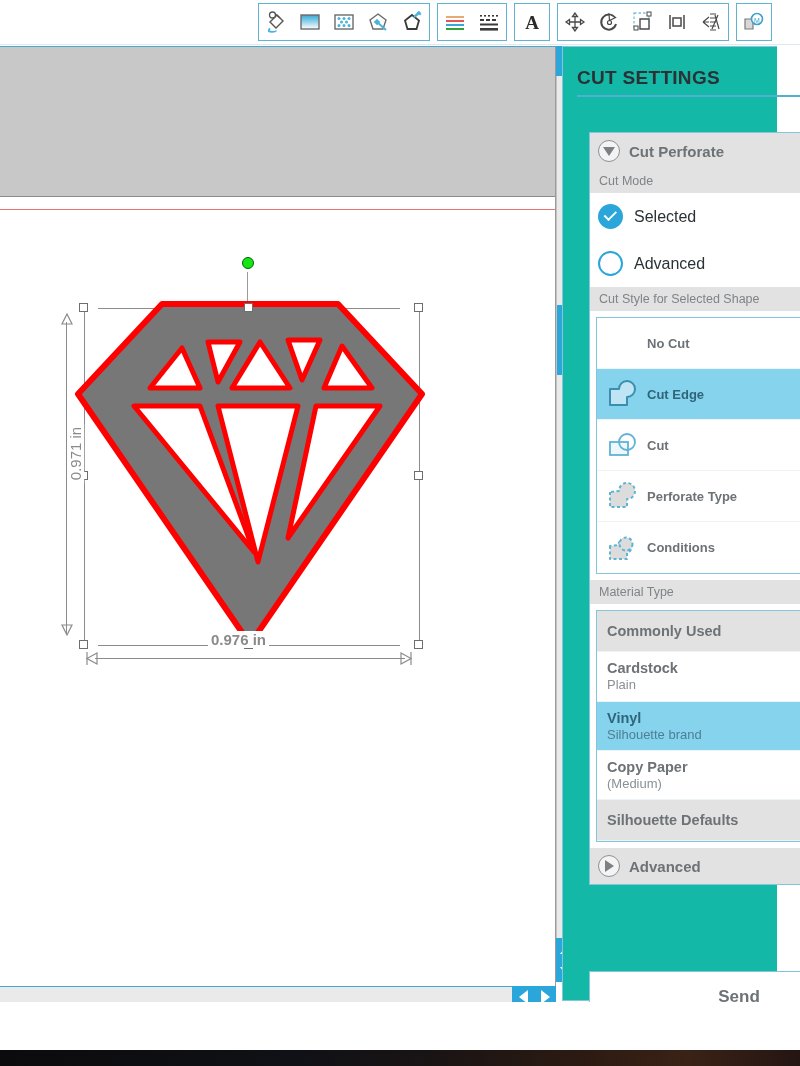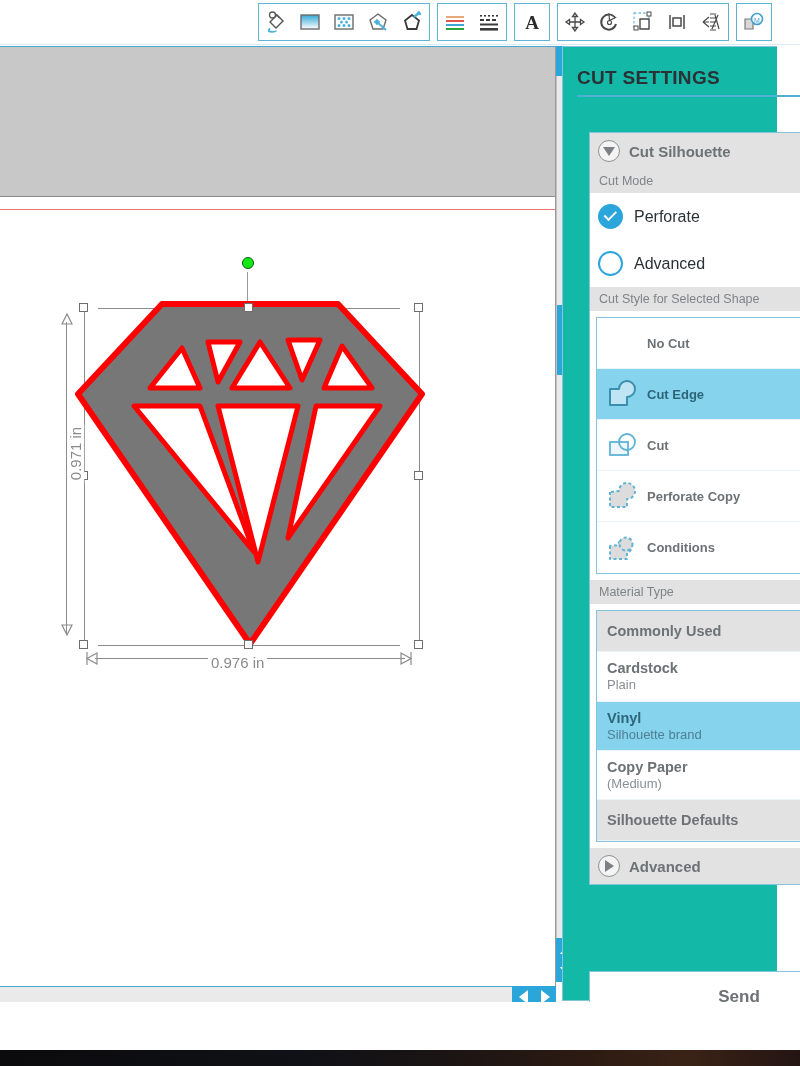--- a/index.html
+++ b/index.html
@@ -76,21 +76,21 @@
   .dim-line { position: absolute; background: #8c8c8c; }
   .dim-text {
     position: absolute; color: #8a8a8a; font-size: 15px;
     font-family: "Liberation Sans", sans-serif;
     background: #ffffff; padding: 0 3px; white-space: nowrap;
   }
   #dim-v-text {
     left: 46px; top: 445px;
     transform: rotate(-90deg); transform-origin: center center;
   }
-  #dim-h-text { left: 208px; top: 654px; }
+  #dim-h-text { left: 208px; top: 631px; font-weight: bold; }
 
   
   #vscroll {
     position: absolute; left: 556px; top: 46px; width: 22px; height: 930px;
     background: #eaeaea; border-left: 1px solid #c2c2c2; border-right:1px solid #3fa9d0;
   }
   #vscroll-collapse {
     position: absolute; left: 556px; top: 46px; width: 22px; height: 30px;
     background: #2ba6db; color: #fff; font-size: 15px; font-weight: bold;
     display: flex; align-items: center; justify-content: center;
@@ -463,30 +463,30 @@
 
   <div id="panel">
     <div id="panel-title">CUT SETTINGS</div>
     <div id="panel-title-rule"></div>
 
     <div class="group-box" style="top:85px;">
       <div class="group-header">
         <span class="disc">
             <span class="tri-dn"></span>
           </span>
-        <span>Cut Silhouette</span>
+        <span>Cut Perforate</span>
       </div>
 
       <div class="sub-header">Cut Mode</div>
 
       <div class="radio-row">
         <span class="radio on">
             <span class="chk"></span>
           </span>
-        <span class="radio-label">Perforate</span>
+        <span class="radio-label">Selected</span>
       </div>
       <div class="radio-row">
         <span class="radio"></span>
         <span class="radio-label">Advanced</span>
       </div>
 
       <div class="sub-header">Cut Style for Selected Shape</div>
 
       <div class="listbox">
         <div class="list-row">
@@ -509,21 +509,21 @@
             </svg>
           </span>
           <span class="lbl">Cut</span>
         </div>
         <div class="list-row">
           <span class="cs-icon">
             <svg width="34" height="30" viewBox="0 0 34 30">
               <path d="M3 11 L3 26 L20 26 L20 18 A8 8 0 1 0 12 10 Z" fill="#dcdcdc" stroke="#5fb3d4" stroke-width="2" stroke-dasharray="3 2.5" stroke-linejoin="round"></path>
             </svg>
           </span>
-          <span class="lbl">Perforate Copy</span>
+          <span class="lbl">Perforate Type</span>
         </div>
         <div class="list-row">
           <span class="cs-icon">
             <svg width="34" height="30" viewBox="0 0 34 30">
               <path d="M3 13 L3 26 L20 26 L20 20 A7 7 0 1 0 11 12 Z" fill="#dcdcdc" stroke="#5fb3d4" stroke-width="2" stroke-dasharray="3 2.5" stroke-linejoin="round"></path>
               <circle cx="19" cy="11" r="6.5" fill="#dcdcdc" stroke="#5fb3d4" stroke-width="2" stroke-dasharray="3 2.5"></circle>
             </svg>
           </span>
           <span class="lbl">Conditions</span>
         </div>

